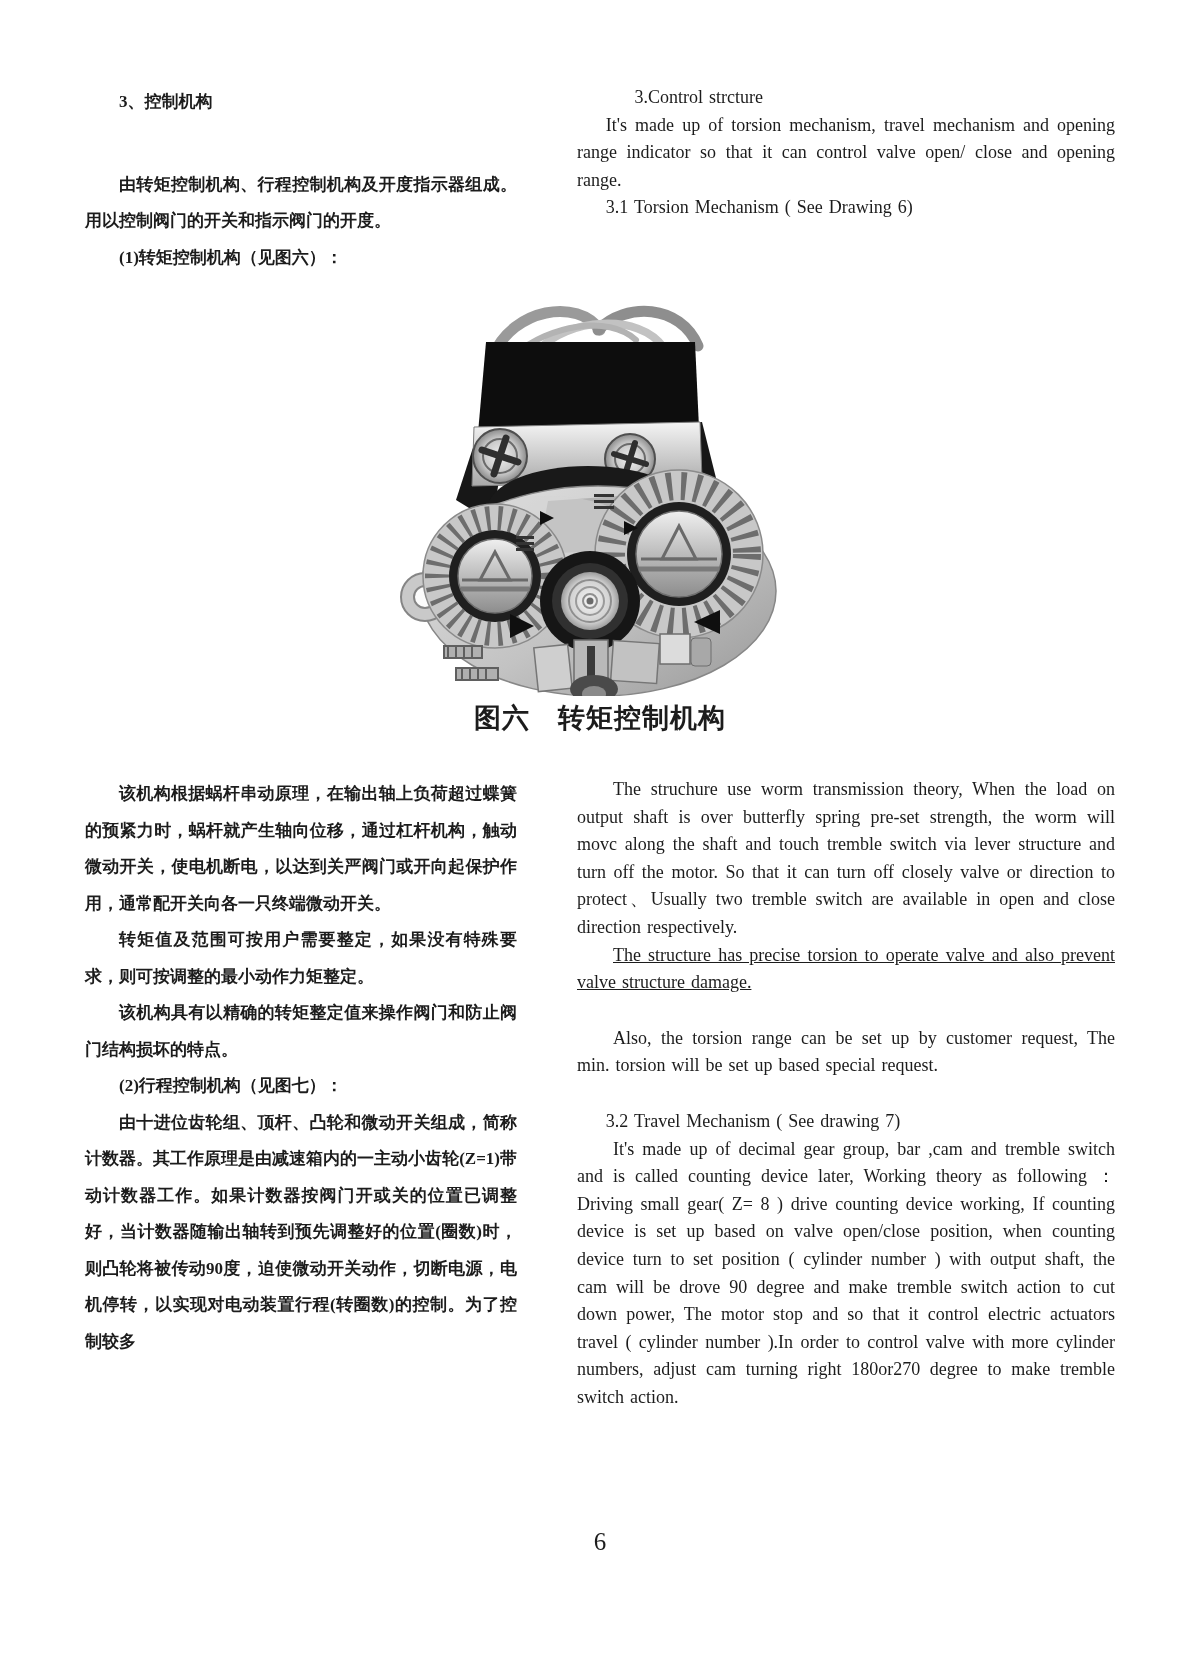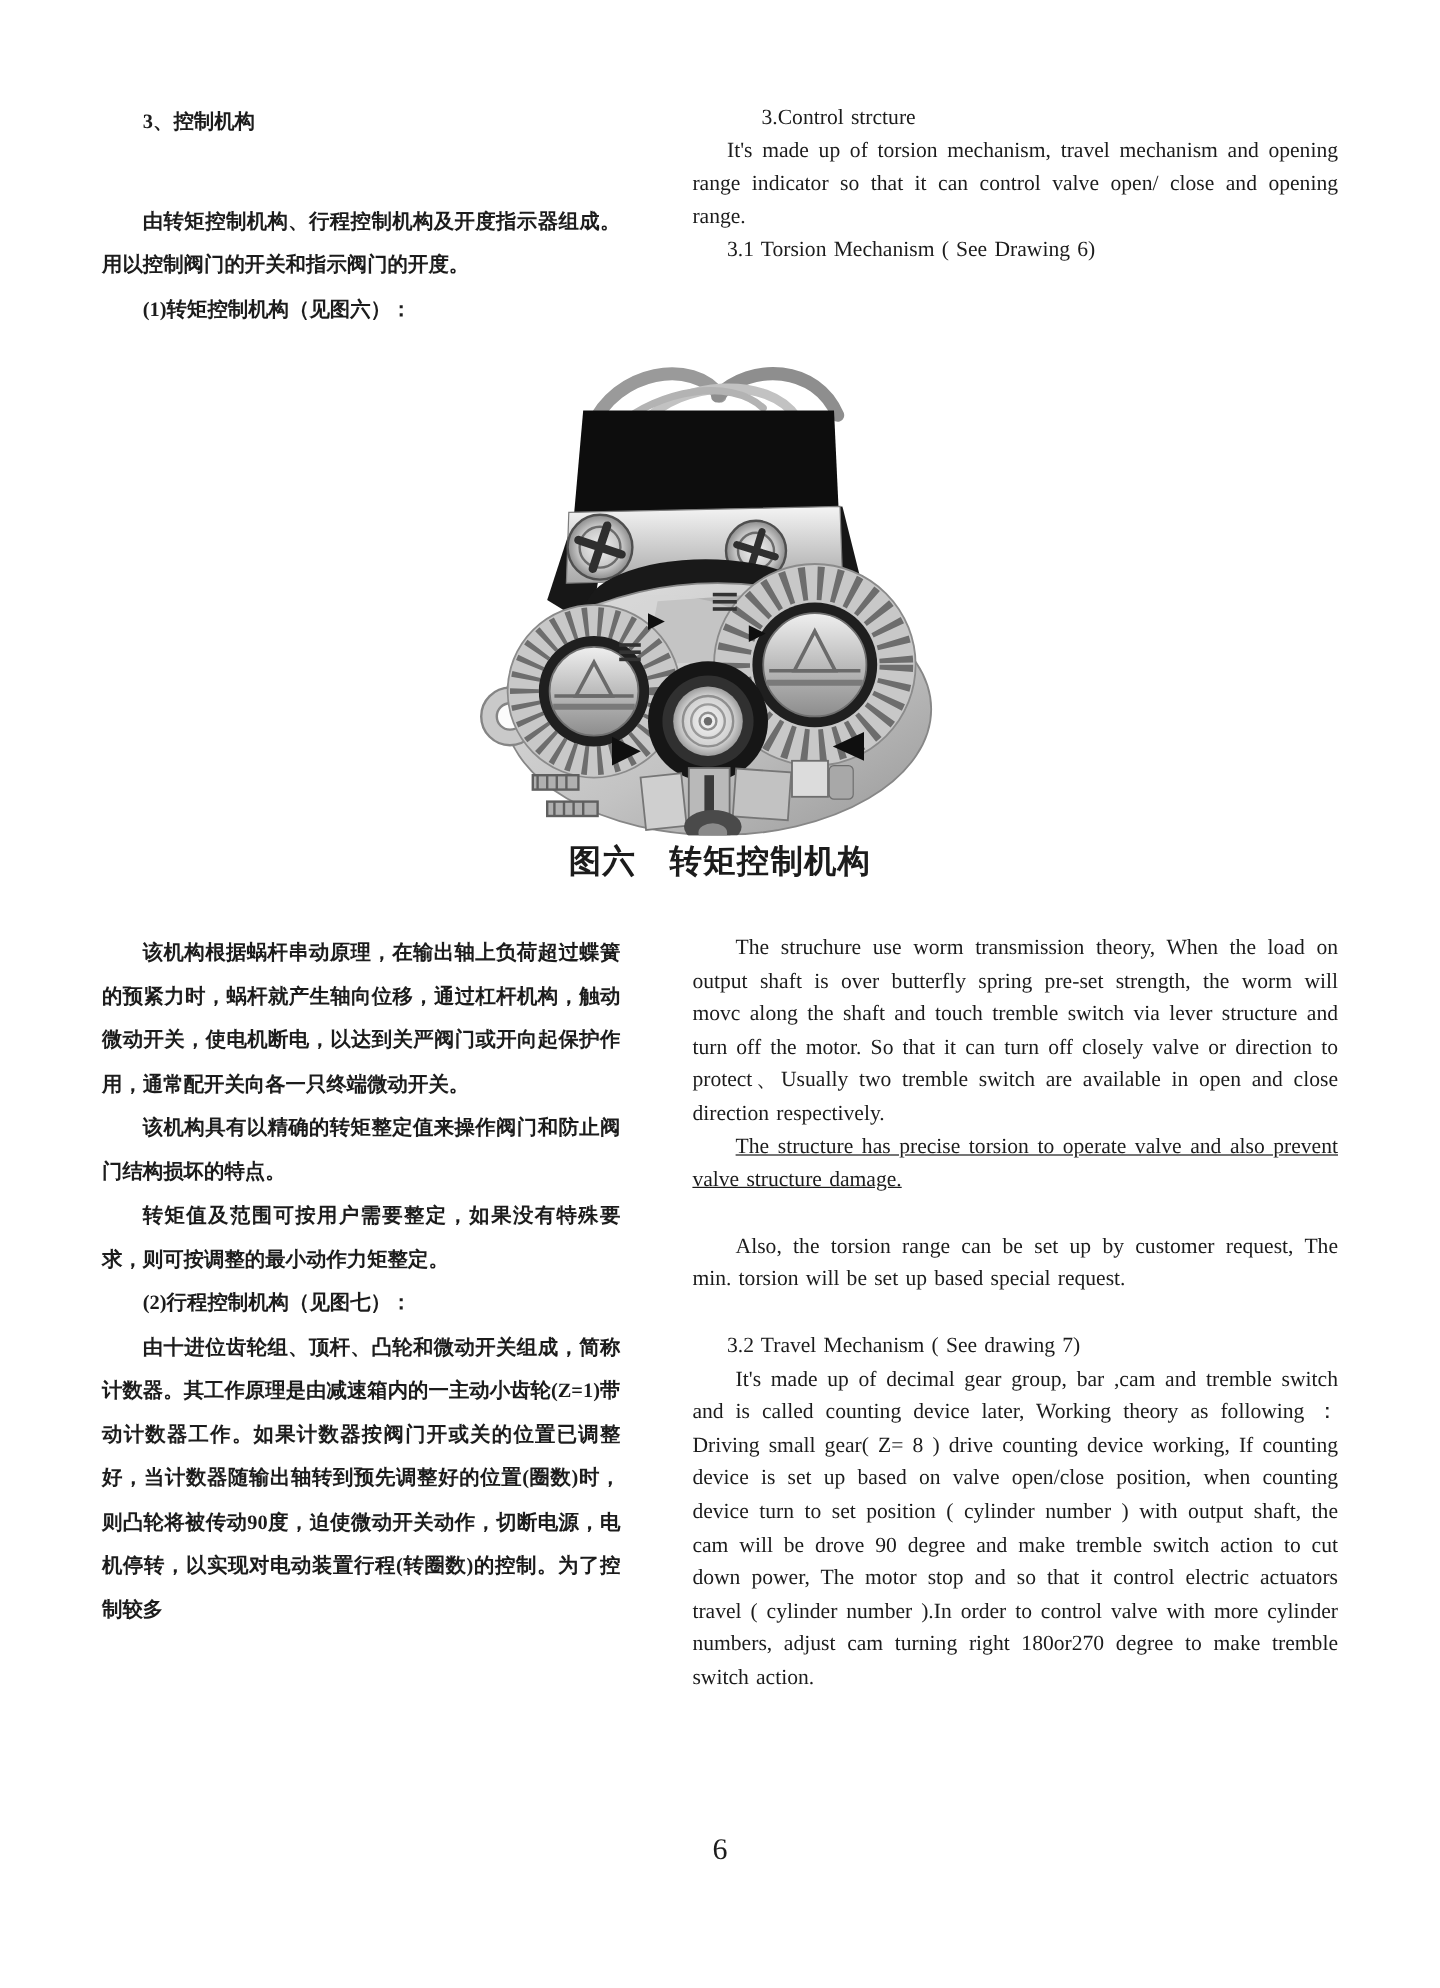--- a/index.html
+++ b/index.html
@@ -188,22 +188,22 @@
         <ellipse cx="196" cy="393" rx="24" ry="14" fill="#4a4a4a"></ellipse>
         <ellipse cx="196" cy="398" rx="12" ry="8" fill="#8a8a8a"></ellipse>
       </g>
     </svg>
     <figcaption class="figure-caption">图六　转矩控制机构</figcaption>
   </figure>
 
   <div class="row bottom">
     <div class="col-zh">
         <p class="para" style="text-indent: 2em;">该机构根据蜗杆串动原理，在输出轴上负荷超过蝶簧的预紧力时，蜗杆就产生轴向位移，通过杠杆机构，触动微动开关，使电机断电，以达到关严阀门或开向起保护作用，通常配开关向各一只终端微动开关。</p>
+        <p class="para" style="text-indent: 2em;">转矩值及范围可按用户需要整定，如果没有特殊要求，则可按调整的最小动作力矩整定。</p>
         <p class="para" style="text-indent: 2em;">该机构具有以精确的转矩整定值来操作阀门和防止阀门结构损坏的特点。</p>
-        <p class="para" style="text-indent: 2em;">转矩值及范围可按用户需要整定，如果没有特殊要求，则可按调整的最小动作力矩整定。</p>
         <p class="para" style="text-indent: 2em;">(2)行程控制机构（见图七）：</p>
         <p class="para" style="text-indent: 2em;">由十进位齿轮组、顶杆、凸轮和微动开关组成，简称计数器。其工作原理是由减速箱内的一主动小齿轮(Z=1)带动计数器工作。如果计数器按阀门开或关的位置已调整好，当计数器随输出轴转到预先调整好的位置(圈数)时，则凸轮将被传动90度，迫使微动开关动作，切断电源，电机停转，以实现对电动装置行程(转圈数)的控制。为了控制较多</p>
       </div>
     <div class="col-en">
         <p class="para" style="text-indent: 2em;">The struchure use worm transmission theory, When the load on output shaft is over butterfly spring pre-set strength, the worm will movc along the shaft and touch tremble switch via lever structure and turn off the motor. So that it can turn off closely valve or direction to protect、Usually two tremble switch are available in open and close direction respectively.</p>
         <p class="para" style="text-indent: 2em; text-decoration: underline;">The structure has precise torsion to operate valve and also prevent valve structure damage.</p>
         <p class="para gap" style="text-indent: 2em;">Also, the torsion range can be set up by customer request, The min. torsion will be set up based special request.</p>
         <p class="para gap" style="text-indent: 1.6em;">3.2 Travel Mechanism ( See drawing 7)</p>
         <p class="para" style="text-indent: 2em;">It's made up of decimal gear group, bar ,cam and tremble switch and is called counting device later, Working theory as following ：Driving small gear( Z= 8 ) drive counting device working, If counting device is set up based on valve open/close position, when counting device turn to set position ( cylinder number ) with output shaft, the cam will be drove 90 degree and make tremble switch action to cut down power, The motor stop and so that it control electric actuators travel ( cylinder number ).In order to control valve with more cylinder numbers, adjust cam turning right 180or270 degree to make tremble switch action.</p>
       </div>

